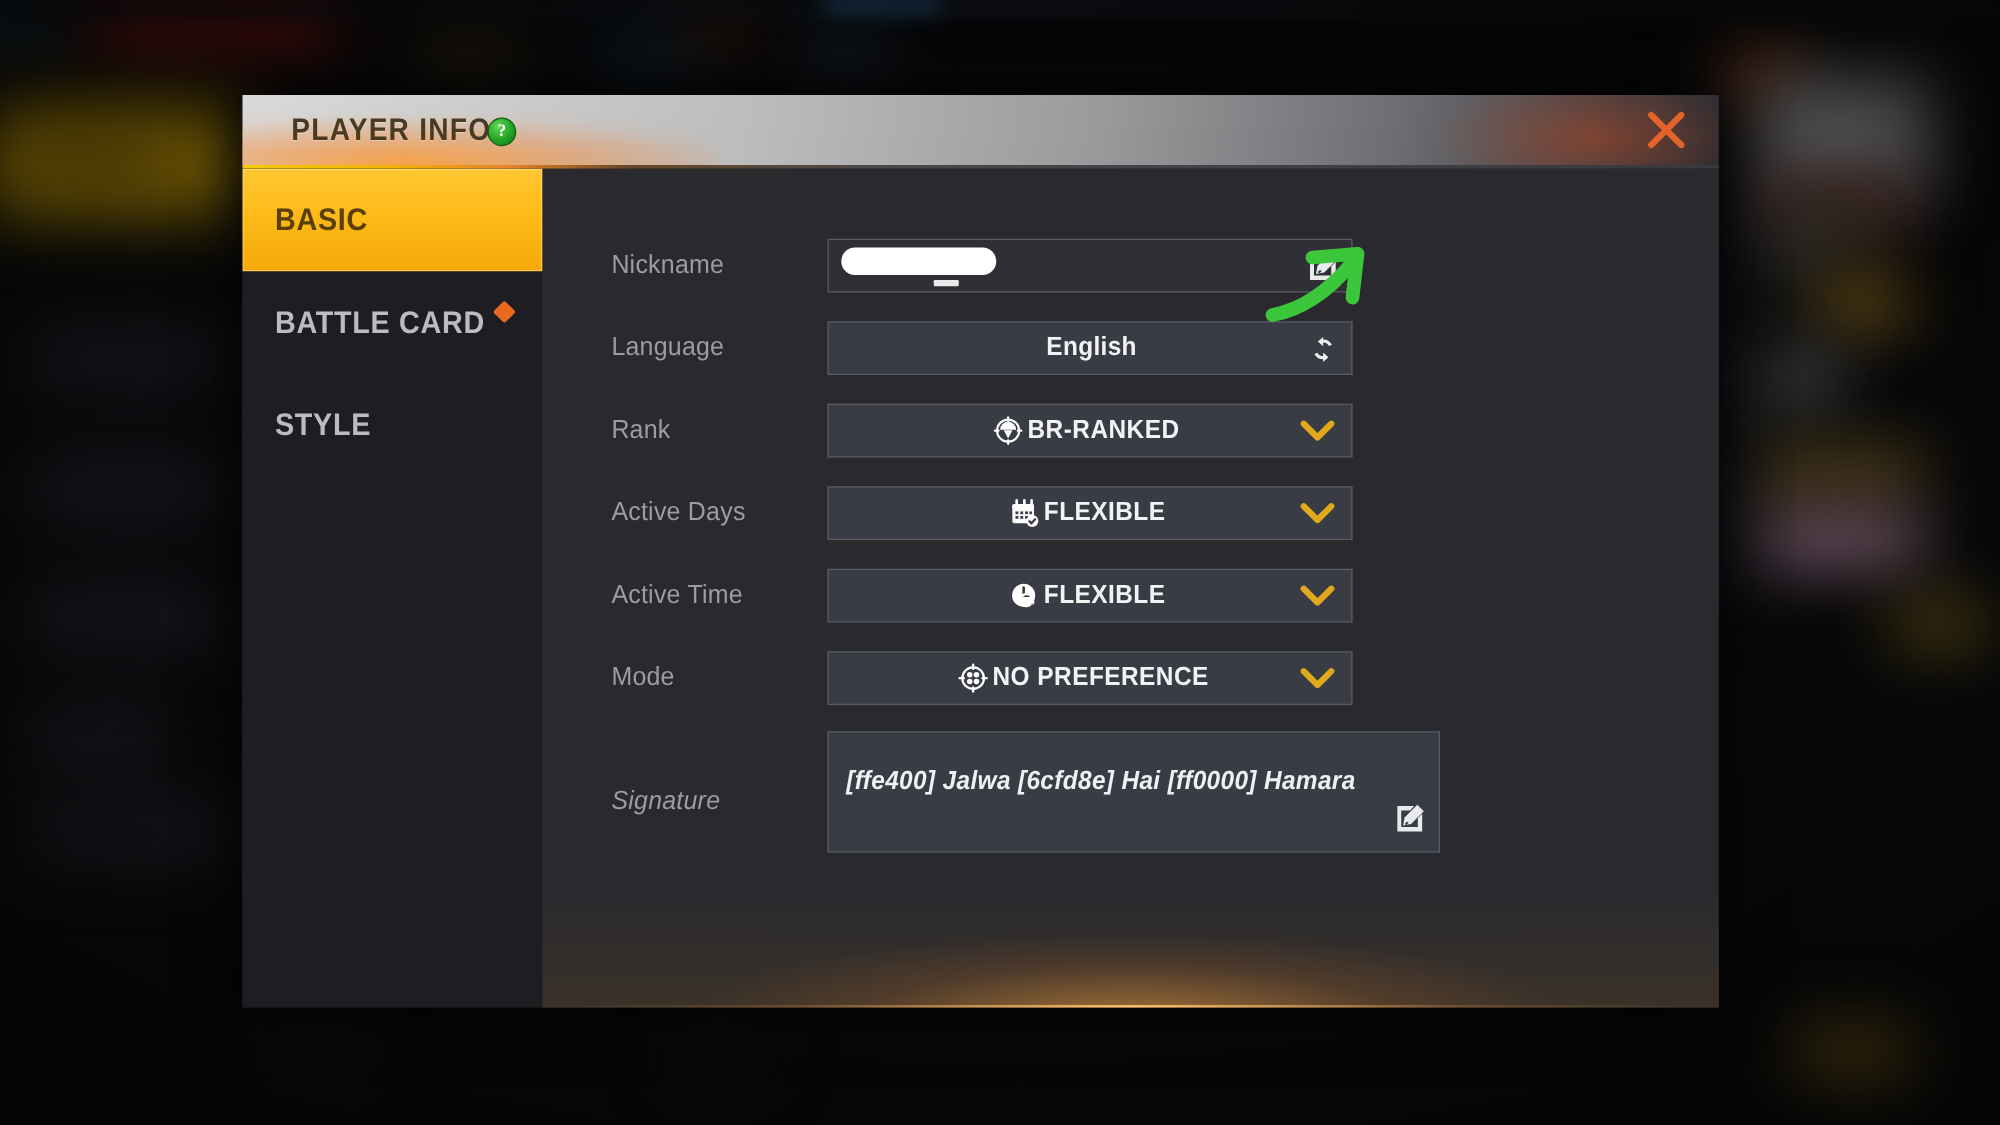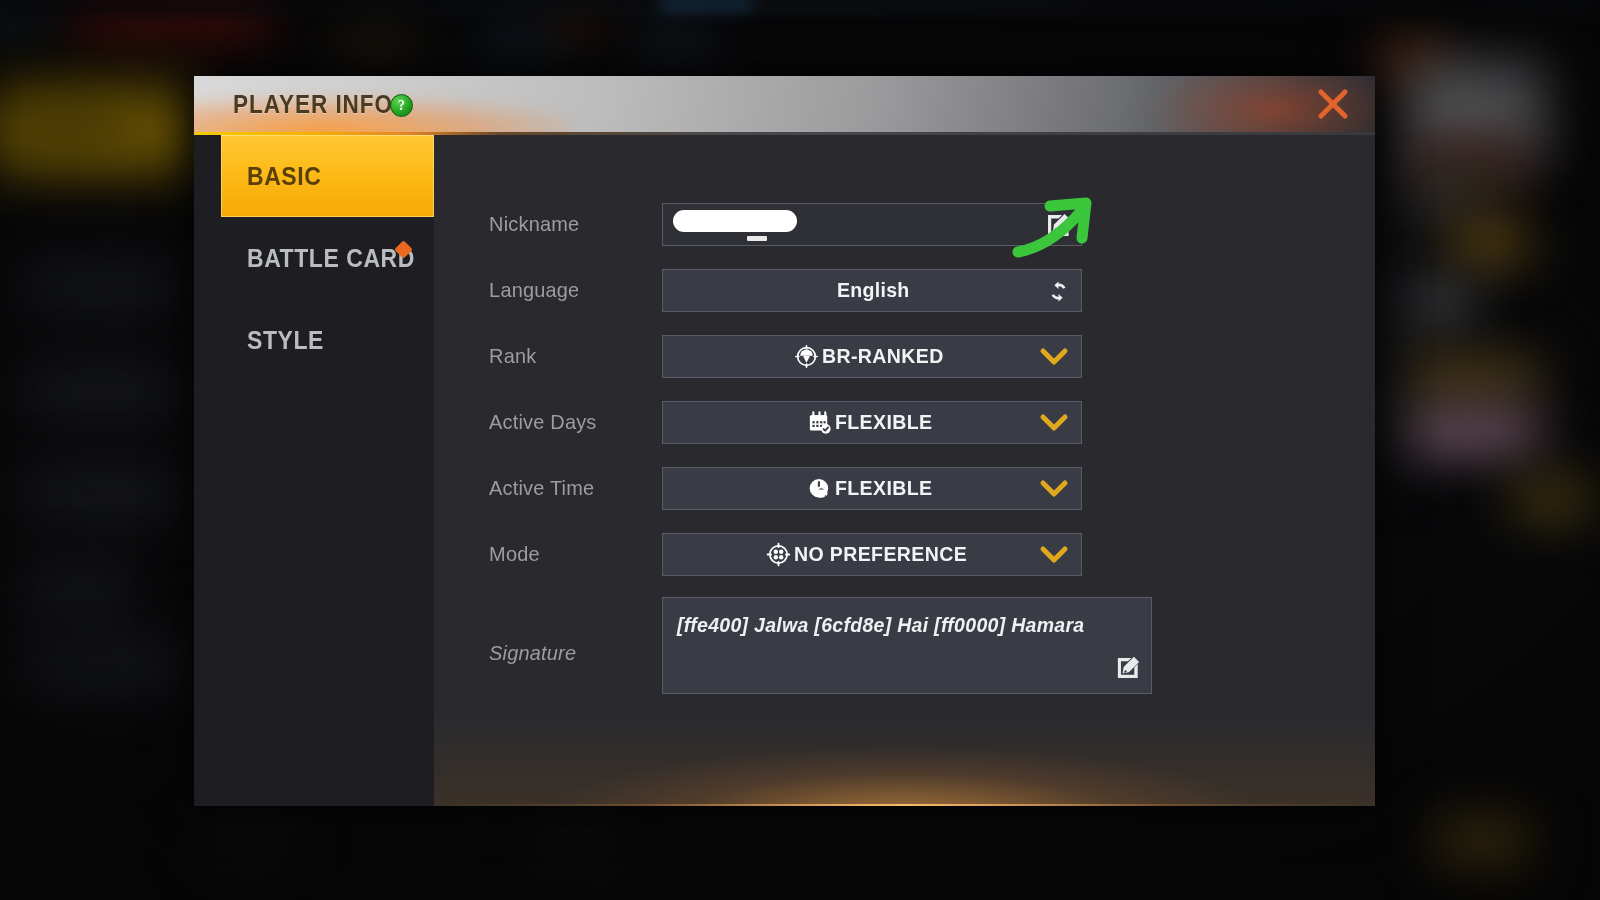--- a/index.html
+++ b/index.html
@@ -98,21 +98,21 @@
     opacity:.95;
   }
 
   
   #panelbody { position:absolute; left:0; top:59px; width:1181px; height:671px; display:flex; }
 
   
   #sidebar { width:240px; background:#1e1e22; position:relative; }
   .side-item {
     position:relative; height:82px; display:flex; align-items:center;
-    padding-left:26px; cursor:pointer;margin-left:27px;
+    padding-left:26px; cursor:pointer;
   }
   .side-label {
     font-size:25px; font-weight:bold; letter-spacing:.6px;
     color:#b9bcc1;
     font-family:"Liberation Sans Narrow","Liberation Sans",sans-serif;
     transform:scaleX(.92); transform-origin:left center;
   }
   .side-item.active {
     background:linear-gradient(180deg,#ffc733 0%,#fdbb18 45%,#f5a908 100%);
     box-shadow:inset 0 0 0 1px rgba(255,235,170,.55);
@@ -130,21 +130,21 @@
     background:
       radial-gradient(ellipse 50% 100% at 50% 108%, rgba(255,170,70,.50) 0%, rgba(255,140,50,.12) 45%, rgba(255,140,50,0) 75%),
       linear-gradient(180deg, rgba(60,48,34,0) 0%, rgba(72,55,36,.55) 100%);
     pointer-events:none;
   }
   #form .bottomline {
     position:absolute; left:0; bottom:0; width:100%; height:2px;
     background:linear-gradient(90deg, rgba(255,150,60,0) 0%, rgba(255,170,80,.2) 22%, rgba(255,190,110,.95) 50%, rgba(255,170,80,.2) 78%, rgba(255,150,60,0) 100%);
   }
 
-  .rows { position:absolute; left:0; top:56px; width:100%; }
+  .rows { position:absolute; left:0; top:44px; width:100%; }
   .row { display:flex; align-items:center; height:66px; }
   .row-label {
     width:228px; padding-left:58px;
     font-size:21px; color:#9b9da2; letter-spacing:.2px;
     font-family:"Liberation Sans Narrow","Liberation Sans",sans-serif;
     transform:scaleX(.95); transform-origin:left center;
   }
   .field {
     position:relative; width:420px; height:43px;
     background:#393c44; border:1px solid #585c66;
@@ -168,21 +168,21 @@
   }
   .redact-dash {
     position:absolute; left:84px; top:32px; width:20px; height:5px; background:#e9e9e9; border-radius:1px;
   }
 
   
   .row.sig { height:auto; align-items:center; margin-top:10px;font-style:italic; }
   .row.sig .row-label { padding-top:14px; }
   .sig-box {
     position:relative; width:490px; height:97px;
-    background:#393c44; border:1px solid #585c66; padding:15px 14px;
+    background:#393c44; border:1px solid #585c66; padding:27px 14px;
   }
   .sig-text {
     font-size:21px; font-weight:bold; color:#eef0f2; letter-spacing:.3px;
     font-family:"Liberation Sans Narrow","Liberation Sans",sans-serif;
     transform:scaleX(.93); transform-origin:left center; white-space:nowrap;
   }
   .sig-edit { position:absolute; right:10px; bottom:8px; cursor:pointer; }
 
   
   #annotation { position:absolute; left:1010px; top:190px; pointer-events:none; }

